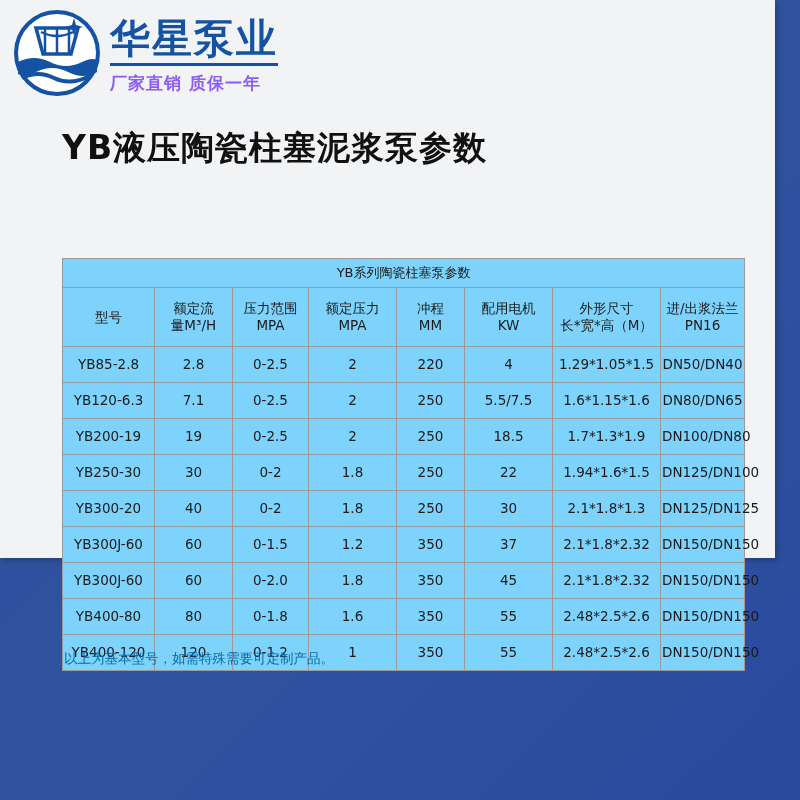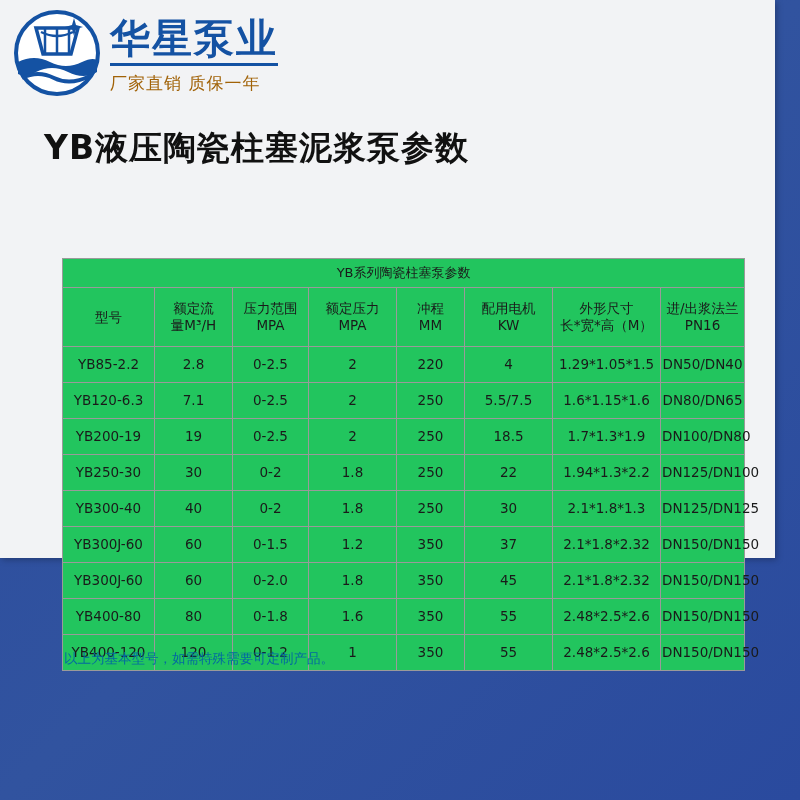--- a/index.html
+++ b/index.html
@@ -55,55 +55,55 @@
     font-weight: bold;
     color: #1452a3;
     letter-spacing: 2px;
     line-height: 1.1;
     white-space: nowrap;
   }
   .brand-sub {
     margin-top: 6px;
     font-family: "DejaVu Sans", sans-serif;
     font-size: 17px;
-    font-weight: normal;
-    color: #a16207;
+    font-weight: bold;
+    color: #8b5cf6;
     letter-spacing: 1px;
     white-space: nowrap;
   }
   .brand-rule {
     margin-top: 3px;
     width: 168px;
     height: 3px;
     background: #1452a3;
   }
   
   .doc-title {
     position: absolute;
-    left: 44px;
+    left: 62px;
     top: 126px;
     font-family: "DejaVu Sans", sans-serif;
     font-size: 33px;
     font-weight: bold;
     color: #111111;
     letter-spacing: 1px;
     white-space: nowrap;
   }
   
   .table-wrap {
     position: absolute;
     left: 62px;
     top: 258px;
     width: 682px;
   }
   table.spec {
     border-collapse: collapse;
     width: 682px;
     table-layout: fixed;
-    background: #22c55e;
+    background: #7dd3fc;
   }
   table.spec td {
     border: 1px solid #9a9a9a;
     font-family: "DejaVu Sans", sans-serif;
     font-size: 13px;
     color: #1a1a1a;
     text-align: center;
     vertical-align: middle;
     padding: 2px 1px;
     line-height: 1.25;
@@ -209,21 +209,21 @@
             <td>
               <div>外形尺寸</div>
                 <div>长*宽*高（M）</div>
             </td>
             <td>
               <div>进/出浆法兰</div>
                 <div>PN16</div>
             </td>
           </tr>
         <tr class="data-row">
-              <td>YB85-2.2</td>
+              <td>YB85-2.8</td>
               <td>2.8</td>
               <td>0-2.5</td>
               <td>2</td>
               <td>220</td>
               <td>4</td>
               <td>1.29*1.05*1.5</td>
               <td>DN50/DN40</td>
             </tr>
             <tr class="data-row">
               <td>YB120-6.3</td>
@@ -245,25 +245,25 @@
               <td>1.7*1.3*1.9</td>
               <td>DN100/DN80</td>
             </tr>
             <tr class="data-row">
               <td>YB250-30</td>
               <td>30</td>
               <td>0-2</td>
               <td>1.8</td>
               <td>250</td>
               <td>22</td>
-              <td>1.94*1.3*2.2</td>
+              <td>1.94*1.6*1.5</td>
               <td>DN125/DN100</td>
             </tr>
             <tr class="data-row">
-              <td>YB300-40</td>
+              <td>YB300-20</td>
               <td>40</td>
               <td>0-2</td>
               <td>1.8</td>
               <td>250</td>
               <td>30</td>
               <td>2.1*1.8*1.3</td>
               <td>DN125/DN125</td>
             </tr>
             <tr class="data-row">
               <td>YB300J-60</td>

